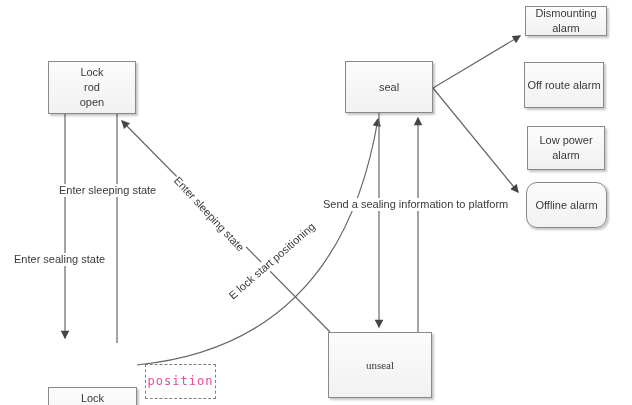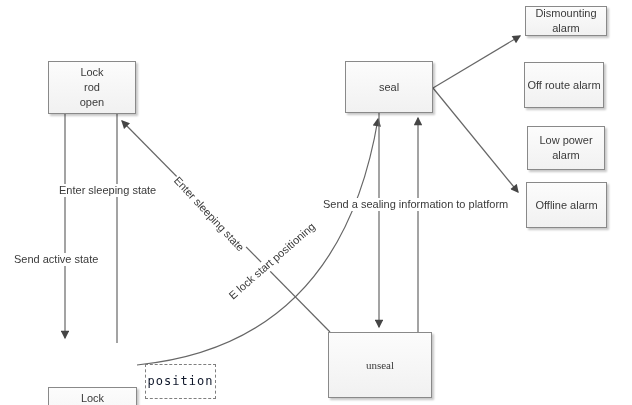--- a/index.html
+++ b/index.html
@@ -22,21 +22,21 @@
     color:#3a3a3a;
     font-size:11px;line-height:1.35;
     padding:0 2px;
   }
   .node.narrow{padding:0 28px;}
   .node.dashed{
     background:#ffffff;
     border:1.2px dashed #7f7f7f;
     box-shadow:none;
     font-family:"DejaVu Sans Mono","Liberation Mono",monospace;
-    font-size:12px;color:#0f172a;letter-spacing:1px;
+    font-size:12px;color:#ec4899;letter-spacing:1px;
   }
   .elabel{
     position:absolute;
     background:#ffffff;
     color:#3a3a3a;
     font-size:11px;
     white-space:nowrap;
     padding:0 1px;
     line-height:1.15;
   }
@@ -79,27 +79,27 @@
   <div class="node" style="left:345px;top:61px;width:88px;height:52px;">seal</div>
 
   <div class="node" style="left:328px;top:332px;width:104px;height:66px;font-family:Liberation Serif, serif;">unseal</div>
 
   <div class="node" style="left:525px;top:6px;width:82px;height:30px;">Dismounting alarm</div>
 
   <div class="node" style="left:524px;top:62px;width:80px;height:46px;">Off route alarm</div>
 
   <div class="node" style="left:527px;top:126px;width:78px;height:44px;">Low power alarm</div>
 
-  <div class="node" style="left:526px;top:182px;width:81px;height:46px;">Offline alarm</div>
+  <div class="node" style="left:526px;top:182px;width:81px;height:46px;border-radius:11px;">Offline alarm</div>
 
   <div class="node dashed" style="left:145px;top:364px;width:71px;height:35px;">position</div>
 
   <div class="elabel" style="left:58px;top:184px;">Enter sleeping state</div>
 
-  <div class="elabel" style="left:13px;top:253px;">Send active state</div>
+  <div class="elabel" style="left:13px;top:253px;">Enter sealing state</div>
 
   <div class="elabel rot" style="left:209px;top:214px;">Enter sleeping state</div>
 
   <div class="elabel rotneg" style="left:272px;top:261px;">E lock start positioning</div>
 
   <div class="elabel" style="left:322px;top:198px;">Send a sealing information to platform</div>
 
 
 </div>
 

